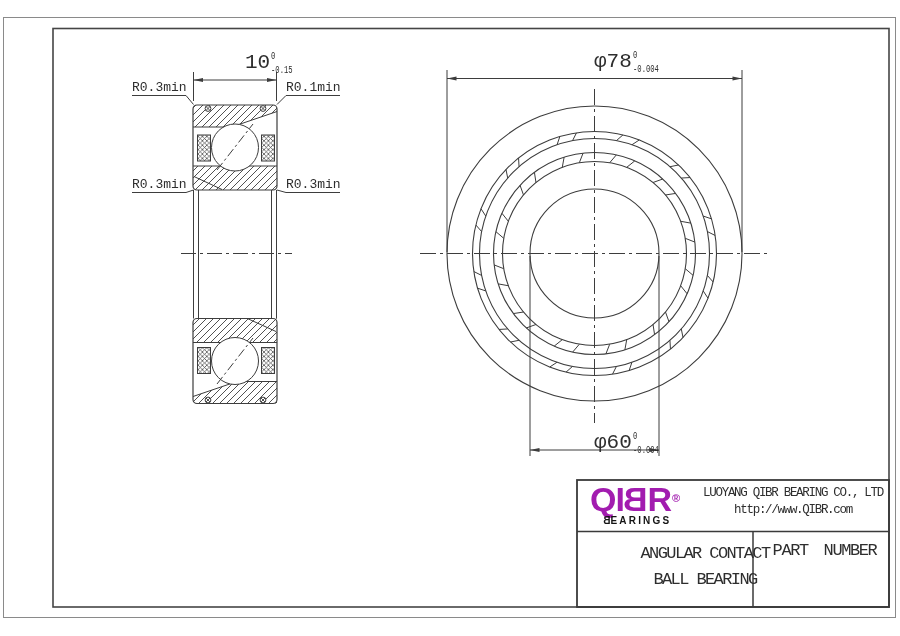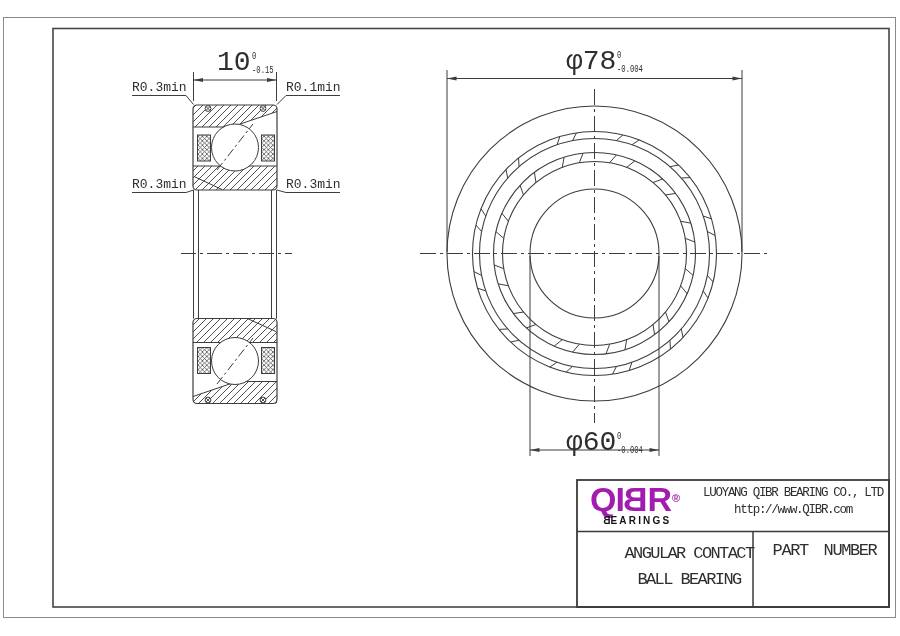--- a/index.html
+++ b/index.html
@@ -2,21 +2,21 @@
 <html><head>
 <meta charset="utf-8">
 <style>
   html,body{margin:0;padding:0;background:#ffffff;}
   body{width:900px;height:636px;position:relative;overflow:hidden;
        font-family:"Liberation Mono","DejaVu Sans Mono",monospace;color:#2e2e2e;}
   .abs{position:absolute;}
   svg{position:absolute;left:0;top:0;}
   
   .dim{display:flex;align-items:flex-start;white-space:nowrap;}
-  .dim-main{font-size:28px;line-height:22px;}
+  .dim-main{font-size:21px;line-height:22px;margin-left:28px;}
   .dim-tol{display:flex;flex-direction:column;justify-content:space-between;height:24px;
            font-size:10px;line-height:10px;margin-left:1px;transform:scaleX(0.72);transform-origin:left top;}
   .rlabel{font-size:13px;line-height:13px;white-space:nowrap;}
   
   .logo-main{font-family:"Liberation Sans","DejaVu Sans",sans-serif;font-weight:800;
              font-size:34px;line-height:30px;letter-spacing:-1px;color:#a21caf;display:flex;align-items:center;}
   .mirror{display:inline-block;transform:scaleX(-1);}
   .reg{font-size:11px;line-height:11px;margin-top:-1px;margin-left:1px;font-weight:700;}
   .logo-sub{font-family:"Liberation Sans","DejaVu Sans",sans-serif;font-weight:700;
             font-size:10px;line-height:11px;letter-spacing:2.2px;color:#141414;margin-top:1px;padding-left:11px;}
@@ -234,20 +234,20 @@
   <div class="logo-sub">
     <span class="mirror">B</span><span>EARINGS</span>
   </div>
 </div>
 
 <div class="abs company" style="left:701px;top:485px;width:184px;">
   <div>LUOYANG QIBR BEARING CO., LTD</div>
   <div>http://www.QIBR.com</div>
 </div>
 
-<div class="abs product" style="left:584px;top:541px;width:210px;">
+<div class="abs product" style="left:600px;top:541px;width:210px;">
   <div>ANGULAR CONTACT</div>
   <div>BALL BEARING</div>
 </div>
 
 <div class="abs" style="left:754px;top:539px;width:141px;text-align:center;">
   <div class="pn-label">PART NUMBER</div>
 </div>
 
 </body></html>

